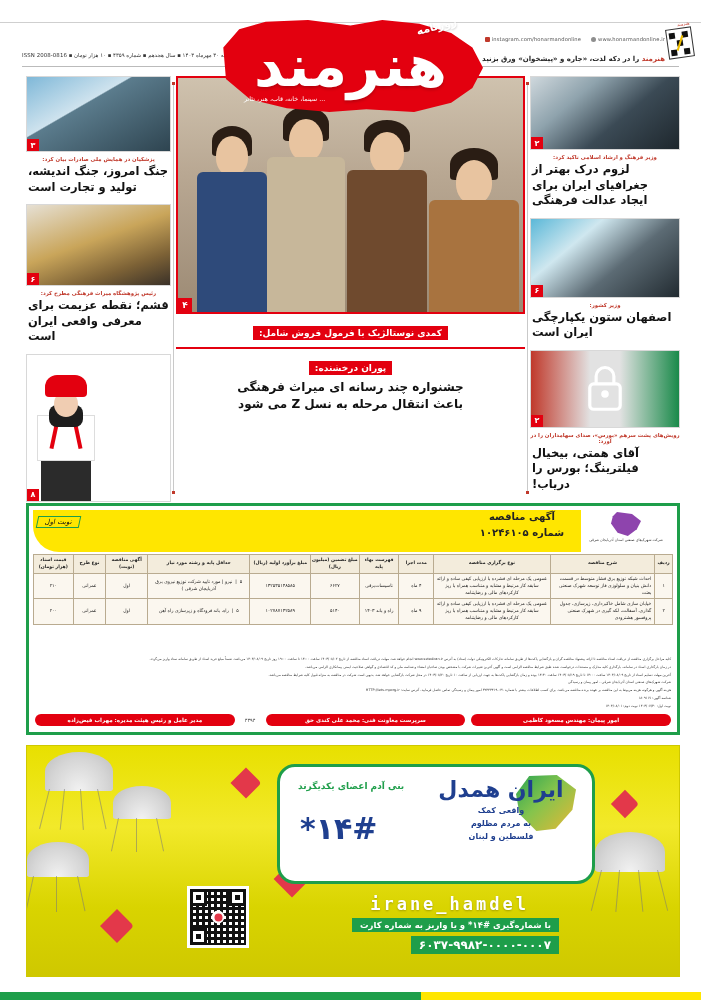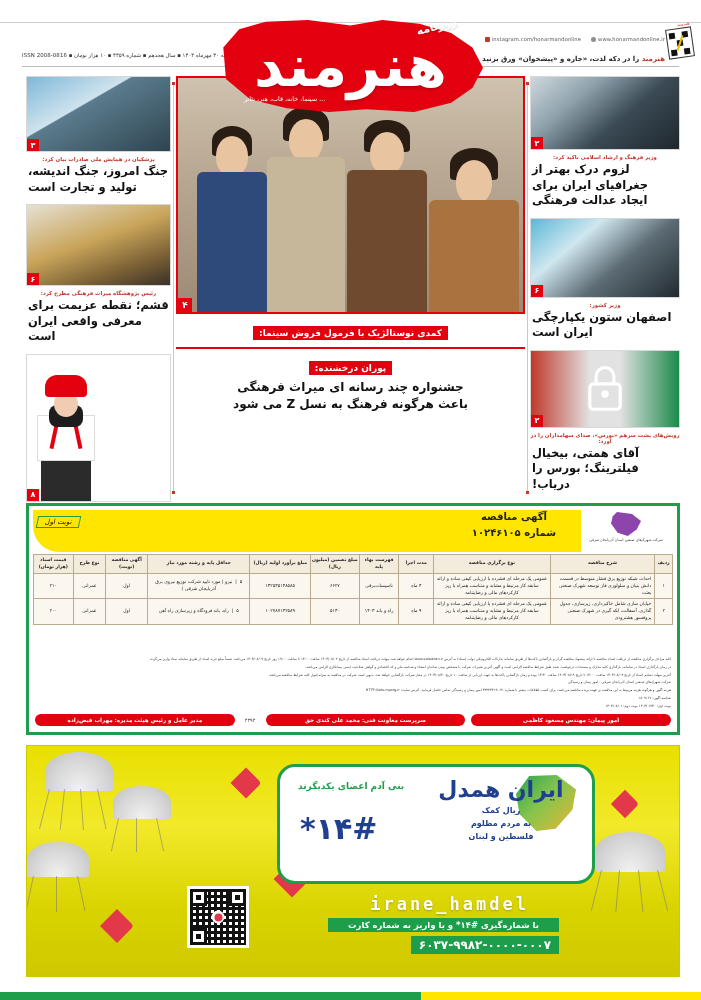--- a/index.html
+++ b/index.html
@@ -117,21 +117,21 @@
   .redrule { width:100%; height:2px; background:#e3000f; margin:7px 0 0; }
   .main-hl2 { font-size:12px; font-weight:bold; color:#111; text-align:center; direction:rtl;
               line-height:1.45; margin-top:4px; }
 
   
   .tender { position:absolute; left:26px; top:503px; width:654px; height:232px;
             border:3px solid #1e9e4a; background:#fff; }
   .tender-in { position:relative; width:100%; height:100%; padding:4px; }
   .t-yellow { position:absolute; right:96px; top:4px; left:4px; height:42px; background:#ffe600;
               border-radius:0 0 0 26px; }
-  .t-title { position:absolute; right:8px; top:3px; width:310px; text-align:center; direction:rtl;
+  .t-title { position:absolute; right:0; top:3px; width:310px; text-align:center; direction:rtl;
              font-size:10px; font-weight:bold; color:#222; line-height:1.6; }
   .t-round { position:absolute; left:8px; top:10px; border:1px solid #1e9e4a; padding:1px 7px;
              font-size:7px; color:#111; direction:rtl; transform:skewX(-12deg); }
   .t-logo { position:absolute; right:8px; top:6px; width:86px; height:38px; text-align:center; }
   .t-logo .map { width:30px; height:24px; margin:0 auto; background:#8e44ad;
                  clip-path:polygon(20% 0,70% 8%,100% 38%,86% 72%,56% 100%,22% 86%,0 48%,6% 18%); }
   .t-logo .cap { font-size:3.6px; color:#333; direction:rtl; margin-top:2px; }
 
   table.ttab { position:absolute; left:4px; right:4px; top:48px; width:calc(100% - 8px);
                border-collapse:collapse; direction:rtl; font-size:4.6px; color:#222; background:#fbf7ef; }
@@ -170,21 +170,21 @@
                 background:linear-gradient(135deg,#1e9e4a 0%,#7ec143 45%,#e8b32a 100%);
                 clip-path:polygon(22% 2%,68% 0%,100% 26%,94% 62%,66% 96%,34% 100%,6% 70%,0% 34%); opacity:.95;}
   .ad-hash { position:absolute; left:20px; top:44px; font-size:30px; font-weight:bold; color:#1f3f8f;
              direction:ltr; letter-spacing:-1px; }
   .ad-verse { position:absolute; left:18px; top:14px; font-size:9px; color:#1e9e4a; direction:rtl; font-weight:bold;}
 
   .ad-handle { position:absolute; right:150px; top:148px; font-size:17px; letter-spacing:3px;
                color:#fff; direction:ltr; font-family:"DejaVu Sans Mono", monospace; font-weight:bold;
                text-shadow:0 1px 2px rgba(0,0,0,.25); }
   .ad-line1 { position:absolute; right:120px; top:172px; background:#1e9e4a; color:#fff;
-              font-size:8.5px; font-weight:bold; direction:rtl; padding:2px 20px; }
+              font-size:8.5px; font-weight:bold; direction:rtl; padding:2px 8px; }
   .ad-line2 { position:absolute; right:120px; top:190px; background:#1e9e4a; color:#fff;
               font-size:12px; font-weight:bold; direction:ltr; padding:2px 8px; letter-spacing:1px;}
   .qr { position:absolute; left:160px; top:140px; width:62px; height:62px; background:#fff; padding:3px; }
   .qr .grid { width:100%; height:100%;
      background-image:
        linear-gradient(90deg,#111 50%, transparent 50%),
        linear-gradient(#111 50%, transparent 50%);
      background-size:6px 6px, 6px 6px; }
   .qr .eye { position:absolute; width:17px; height:17px; border:3.5px solid #111; background:#fff; }
   .qr .eye i { position:absolute; left:3px; top:3px; width:5px; height:5px; background:#111; }
@@ -302,30 +302,30 @@
         <div class="fig" style="left:250px;width:92px;height:182px">
           <div class="hair" style="top:18px;width:48px;height:32px"></div>
           <div class="head" style="top:30px;width:36px;height:44px"></div>
           <div class="torso" style="top:70px;width:90px;height:112px;background:#a8733f"></div>
         </div>
       </div>
       <div class="pgnum">۴</div>
     </div>
 
     <div class="kicker-wrap">
-      <span class="redbar">کمدی نوستالژیک با فرمول فروش سینما:</span>
+      <span class="redbar">کمدی نوستالژیک با فرمول فروش شامل:</span>
     </div>
     <div class="redrule"></div>
 
     <div class="kicker-wrap">
       <span class="redbar">پوران درخشنده:</span>
     </div>
     <div class="main-hl2">
       <span>جشنواره چند رسانه ای میراث فرهنگی</span><br>
-      <span>باعث هرگونه فرهنگ به نسل Z می شود</span>
+      <span>باعث انتقال مرحله به نسل Z می شود</span>
     </div>
   </div>
 
   <div class="colR">
 
     <div class="art">
       <div class="ph img-minister" style="height:74px">
         <div class="pgnum">۲</div>
       </div>
       <div class="kicker">وزیر فرهنگ و ارشاد اسلامی تاکید کرد:</div>
@@ -484,21 +484,21 @@
     <div class="heart" style="left:208px;top:26px;width:22px;height:22px"></div>
     <div class="heart" style="left:252px;top:120px;width:26px;height:26px"></div>
     <div class="heart" style="left:78px;top:168px;width:24px;height:24px"></div>
     <div class="heart" style="right:44px;top:48px;width:20px;height:20px"></div>
 
     <div class="adcard">
       <div class="ad-iranmap"></div>
       <div class="ad-brand">
         <div class="bt">ایران همدل</div>
         <div class="bs">
-          <span>ریال کمک</span><br>
+          <span>واقعی کمک</span><br>
           <span>به مردم مظلوم</span><br>
           <span>فلسطین و لبنان</span>
         </div>
       </div>
       <div class="ad-verse">بنی آدم اعضای یکدیگرند</div>
       <div class="ad-hash">*۱۴#</div>
     </div>
 
     <div class="ad-handle">irane_hamdel</div>
     <div class="ad-line1">با شماره‌گیری #۱۴* و یا واریز به شماره کارت</div>

